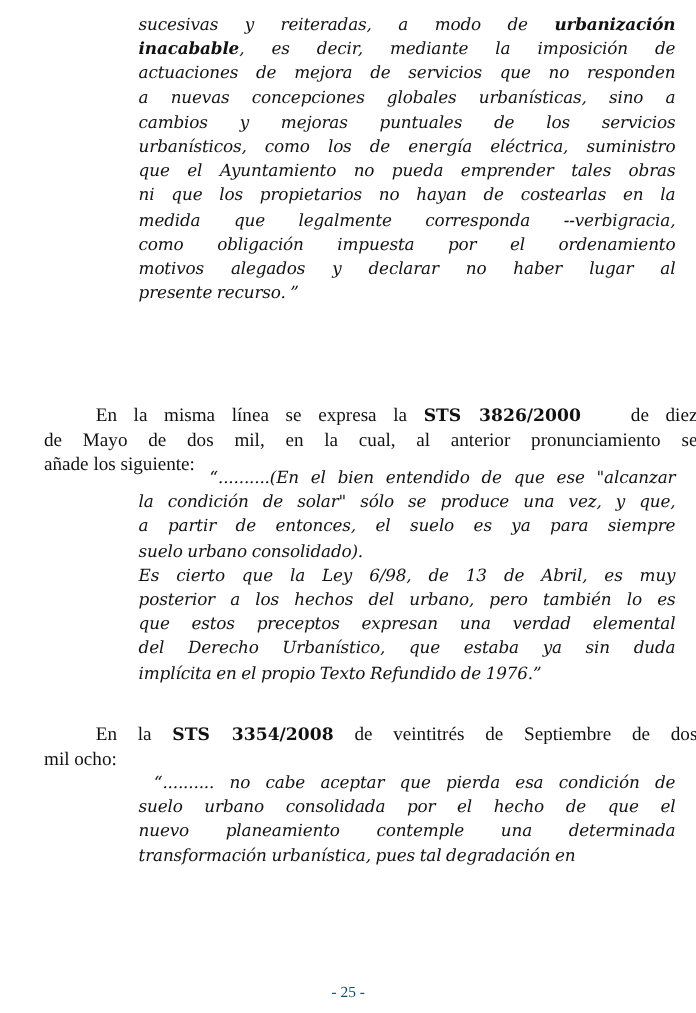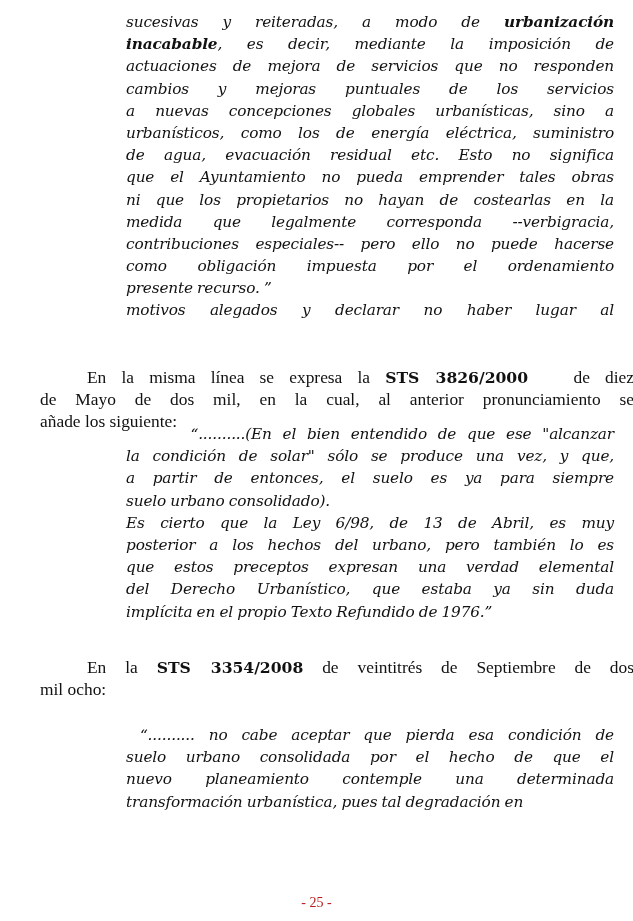--- a/index.html
+++ b/index.html
@@ -74,43 +74,41 @@
       font-size: 15.6px;
     }
     .page-number {
       position: absolute;
       left: 0;
       width: 633px;
       top: 895px;
       text-align: center;
       font-family: "Liberation Serif", serif;
       font-size: 14px;
-      color: #b91c1c;
+      color: #0c4a6e;
     }
   </style>
 </head>
 <body>
 
 <div class="page">
 
   <div class="quote" id="quote-1" style="top:11px;">
       <span class="ln"><span>sucesivas y reiteradas, a modo de </span><b>urbanización</b></span>
       <span class="ln"><b>inacabable</b><span>, es decir, mediante la imposición de</span></span>
       <span class="ln"><span>actuaciones de mejora de servicios que no responden</span></span>
+      <span class="ln"><span>a nuevas concepciones globales urbanísticas, sino a</span></span>
       <span class="ln"><span>cambios y mejoras puntuales de los servicios</span></span>
-      <span class="ln"><span>a nuevas concepciones globales urbanísticas, sino a</span></span>
       <span class="ln"><span>urbanísticos, como los de energía eléctrica, suministro</span></span>
-      <span class="ln"><span>de agua, evacuación residual etc. Esto no significa</span></span>
       <span class="ln"><span>que el Ayuntamiento no pueda emprender tales obras</span></span>
       <span class="ln"><span>ni que los propietarios no hayan de costearlas en la</span></span>
       <span class="ln"><span>medida que legalmente corresponda --verbigracia,</span></span>
-      <span class="ln"><span>contribuciones especiales-- pero ello no puede hacerse</span></span>
       <span class="ln"><span>como obligación impuesta por el ordenamiento</span></span>
+      <span class="ln"><span>motivos alegados y declarar no haber lugar al</span></span>
       <span class="ln last"><span>presente recurso. ”</span></span>
-      <span class="ln"><span>motivos alegados y declarar no haber lugar al</span></span>
     </div>
 
   <div class="body-para" id="para-1" style="top:366px;">
       <span class="ln first"><span>En la misma línea se expresa la  </span><b>STS 3826/2000</b><span>&nbsp;&nbsp;&nbsp;de diez</span></span>
       <span class="ln"><span>de Mayo de dos mil, en la cual, al anterior pronunciamiento se</span></span>
       <span class="ln last"><span>añade los siguiente:</span></span>
     </div>
 
   <div class="quote" id="quote-2" style="top:423px;">
       <span class="ln"><span>&nbsp;&nbsp;&nbsp;&nbsp;&nbsp;&nbsp;“..........(En el bien entendido de que ese "alcanzar</span></span>
@@ -122,21 +120,21 @@
       <span class="ln"><span>que estos preceptos expresan una verdad elemental</span></span>
       <span class="ln"><span>del Derecho Urbanístico, que estaba ya sin duda</span></span>
       <span class="ln last"><span>implícita en el propio Texto Refundido de 1976.”</span></span>
     </div>
 
   <div class="body-para" id="para-2" style="top:656px;">
       <span class="ln first"><span>En la </span><b>STS 3354/2008</b><span> de veintitrés de Septiembre de dos</span></span>
       <span class="ln last"><span>mil ocho:</span></span>
     </div>
 
-  <div class="quote" id="quote-3" style="top:724px;">
+  <div class="quote" id="quote-3" style="top:700px;">
       <span class="ln"><span>&nbsp;“.......... no cabe aceptar que pierda esa condición de</span></span>
       <span class="ln"><span>suelo urbano consolidada por el hecho de que el</span></span>
       <span class="ln"><span>nuevo planeamiento contemple una determinada</span></span>
       <span class="ln last"><span>transformación urbanística, pues tal degradación en</span></span>
     </div>
 
   <div class="page-number">- 25 -</div>
 
 </div>
 

